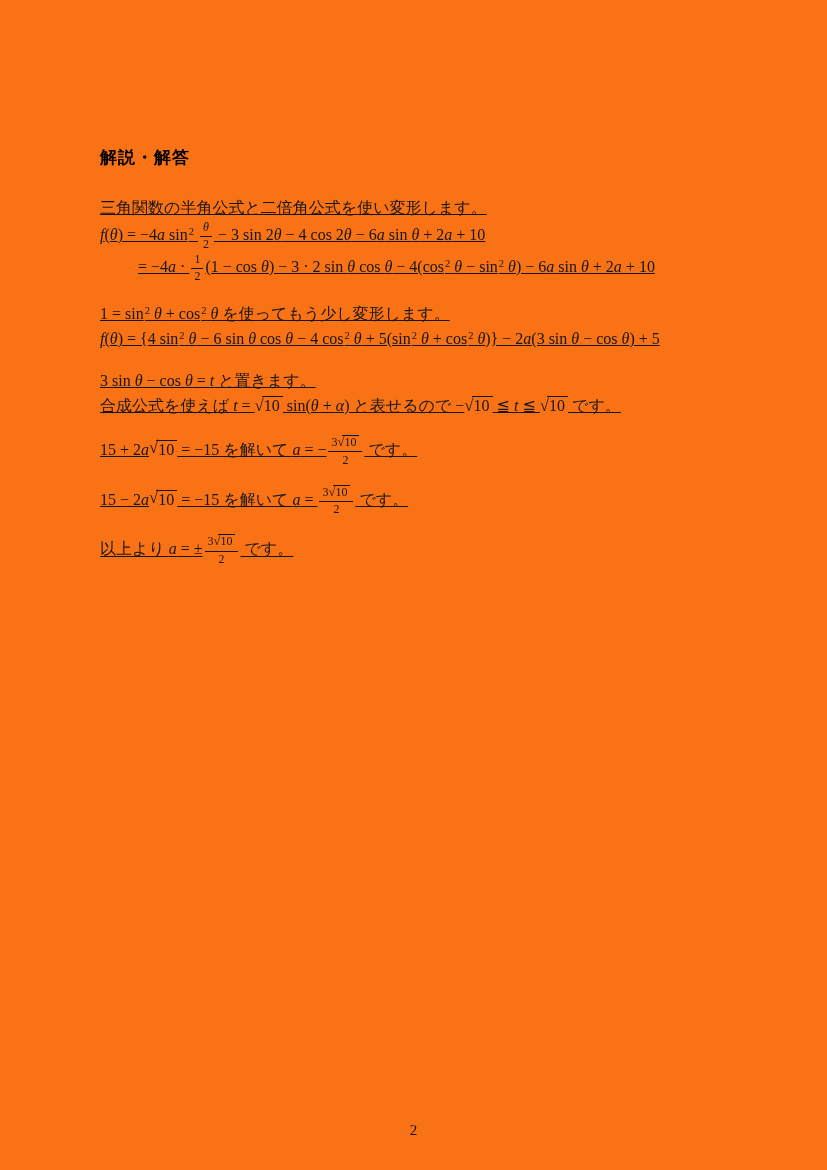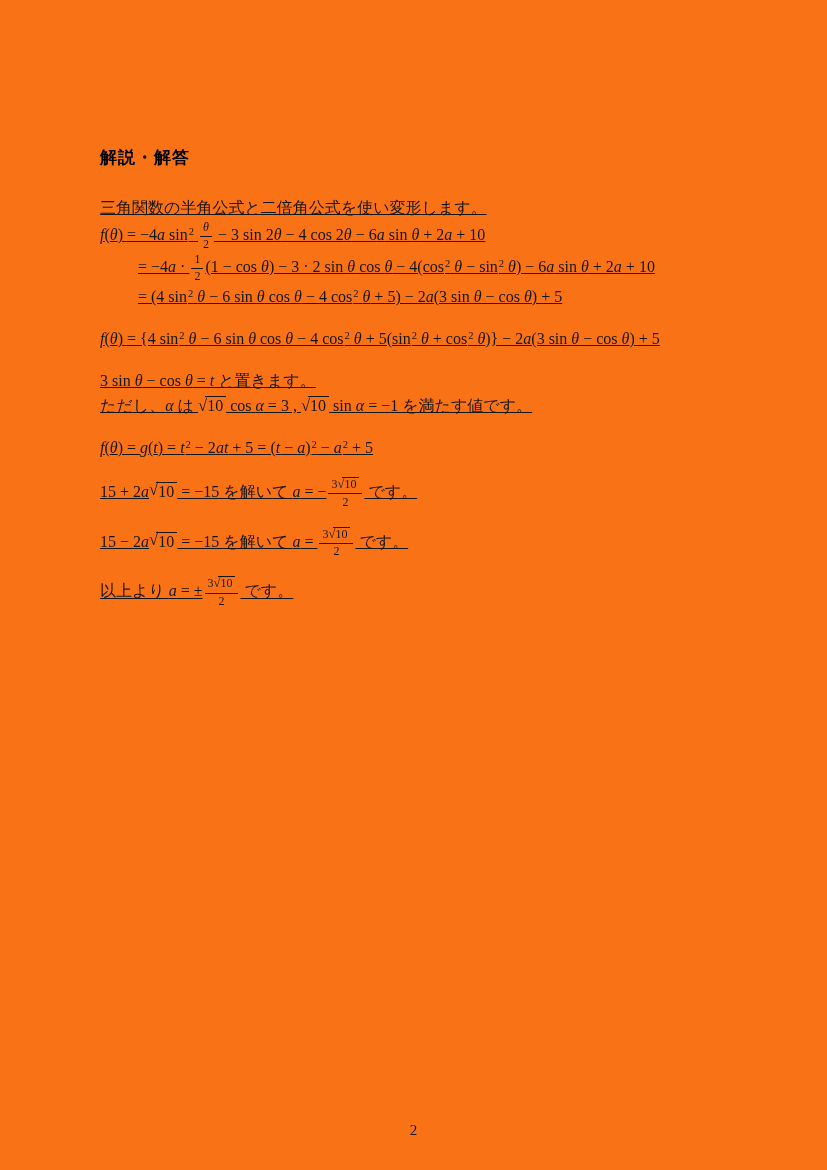--- a/index.html
+++ b/index.html
@@ -53,31 +53,28 @@
         <div class="block">
           <div class="line">三角関数の半角公式と二倍角公式を使い変形します。</div>
           <div class="line"><i class="v">f</i>(<i class="v">θ</i>) = −4<i class="v">a</i> sin<sup>2</sup> <span class="frac">
               <span class="num"><i class="v">θ</i></span>
               <span class="den">2</span>
             </span> − 3 sin 2<i class="v">θ</i> − 4 cos 2<i class="v">θ</i> − 6<i class="v">a</i> sin <i class="v">θ</i> + 2<i class="v">a</i> + 10</div>
           <div class="line ind">= −4<i class="v">a</i> · <span class="frac">
               <span class="num">1</span>
               <span class="den">2</span>
             </span>(1 − cos <i class="v">θ</i>) − 3 · 2 sin <i class="v">θ</i> cos <i class="v">θ</i> − 4(cos<sup>2</sup> <i class="v">θ</i> − sin<sup>2</sup> <i class="v">θ</i>) − 6<i class="v">a</i> sin <i class="v">θ</i> + 2<i class="v">a</i> + 10</div>
-          <div class="line ind">= (4 sin<sup>2</sup> <i class="v">θ</i> − 6 sin <i class="v">θ</i> cos <i class="v">θ</i> − 4 cos<sup>2</sup> <i class="v">θ</i> + 5) − 2<i class="v">a</i>(3 sin <i class="v">θ</i> − cos <i class="v">θ</i>) + 5</div>
         </div>
         <div class="block">
+          <div class="line">1 = sin<sup>2</sup> <i class="v">θ</i> + cos<sup>2</sup> <i class="v">θ</i> を使ってもう少し変形します。</div>
           <div class="line"><i class="v">f</i>(<i class="v">θ</i>) = {4 sin<sup>2</sup> <i class="v">θ</i> − 6 sin <i class="v">θ</i> cos <i class="v">θ</i> − 4 cos<sup>2</sup> <i class="v">θ</i> + 5(sin<sup>2</sup> <i class="v">θ</i> + cos<sup>2</sup> <i class="v">θ</i>)} − 2<i class="v">a</i>(3 sin <i class="v">θ</i> − cos <i class="v">θ</i>) + 5</div>
         </div>
         <div class="block">
           <div class="line">3 sin <i class="v">θ</i> − cos <i class="v">θ</i> = <i class="v">t</i> と置きます。</div>
-          <div class="line">ただし、<i class="v">α</i> は <span class="sqrt"><span class="rt">√</span><span class="rad">10</span></span> cos <i class="v">α</i> = 3 , <span class="sqrt"><span class="rt">√</span><span class="rad">10</span></span> sin <i class="v">α</i> = −1 を満たす値です。</div>
-        </div>
-        <div class="block">
-          <div class="line"><i class="v">f</i>(<i class="v">θ</i>) = <i class="v">g</i>(<i class="v">t</i>) = <i class="v">t</i><sup>2</sup> − 2<i class="v">a</i><i class="v">t</i> + 5 = (<i class="v">t</i> − <i class="v">a</i>)<sup>2</sup> − <i class="v">a</i><sup>2</sup> + 5</div>
+          <div class="line">合成公式を使えば <i class="v">t</i> = <span class="sqrt"><span class="rt">√</span><span class="rad">10</span></span> sin(<i class="v">θ</i> + <i class="v">α</i>) と表せるので −<span class="sqrt"><span class="rt">√</span><span class="rad">10</span></span> ≦ <i class="v">t</i> ≦ <span class="sqrt"><span class="rt">√</span><span class="rad">10</span></span> です。</div>
         </div>
         <div class="block">
           <div class="line">15 + 2<i class="v">a</i><span class="sqrt"><span class="rt">√</span><span class="rad">10</span></span> = −15 を解いて <i class="v">a</i> = −<span class="frac">
               <span class="num">3<span class="sqrt"><span class="rt">√</span><span class="rad">10</span></span></span>
               <span class="den">2</span>
             </span> です。</div>
         </div>
         <div class="block">
         </div>
         <div class="block">

